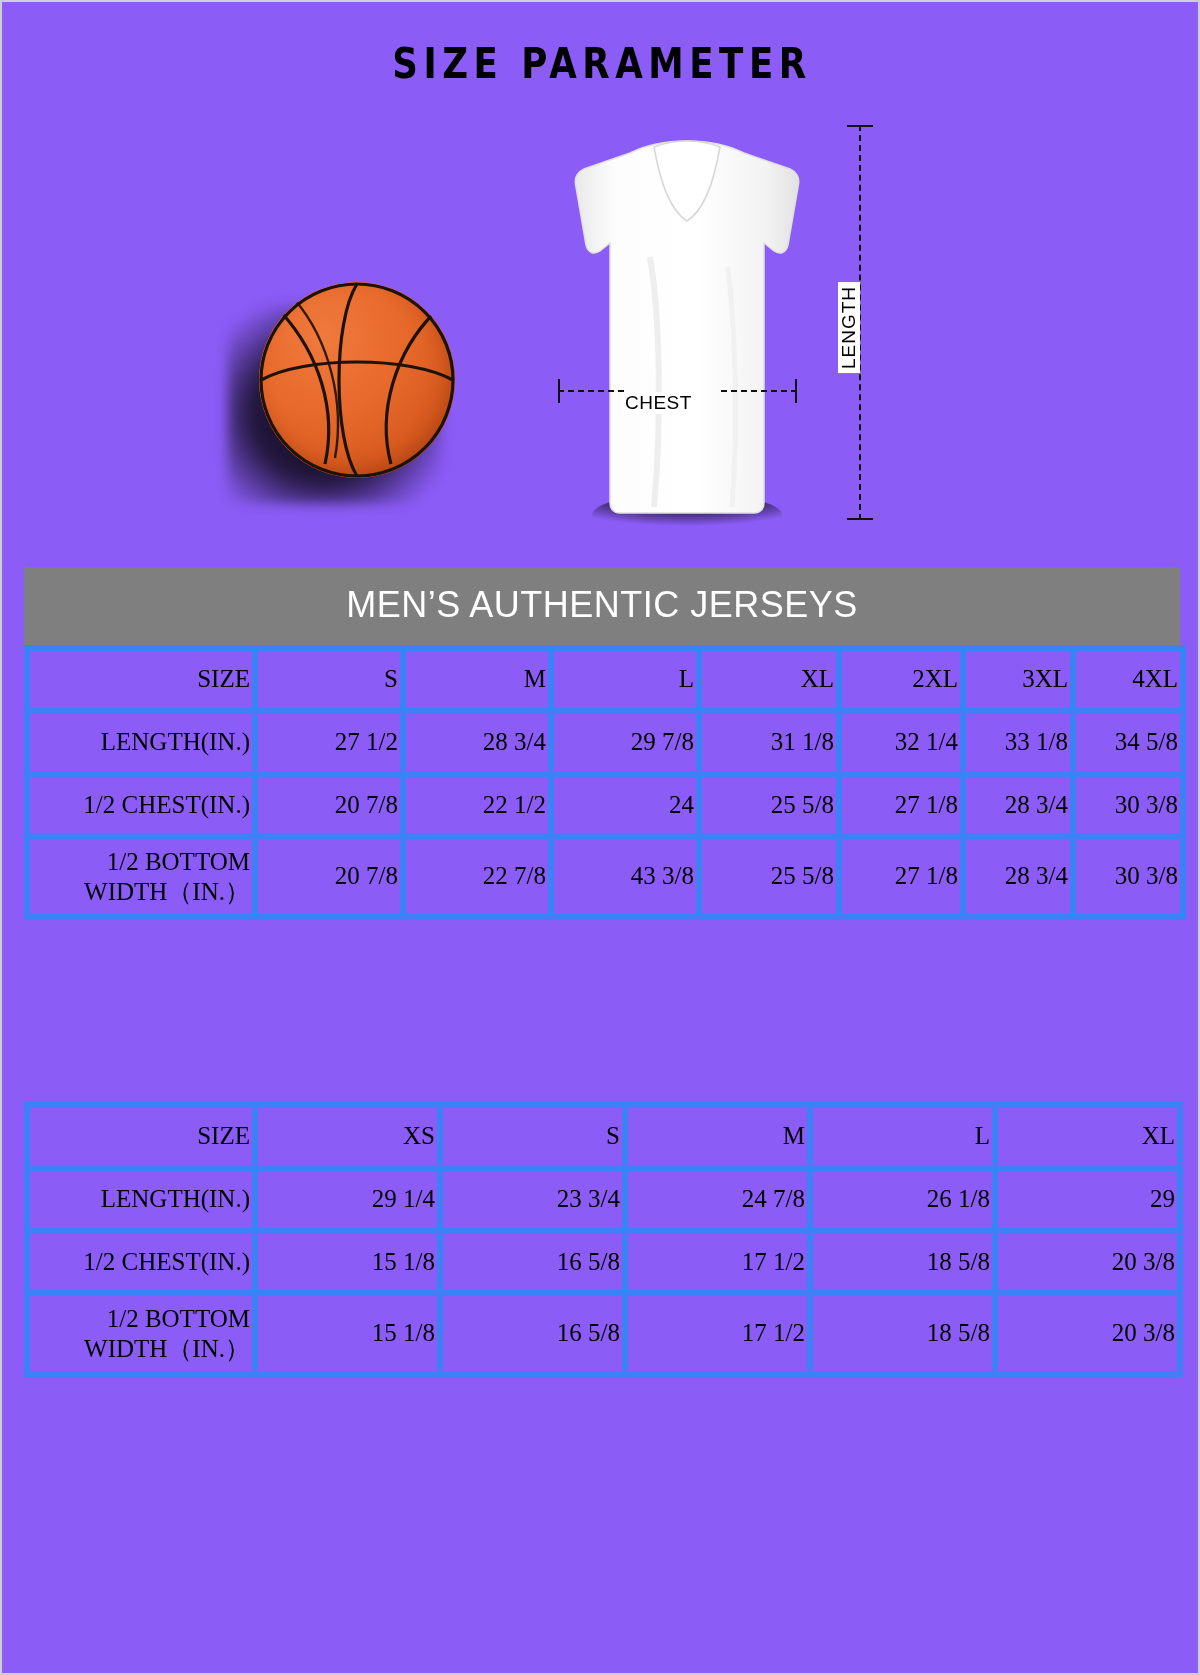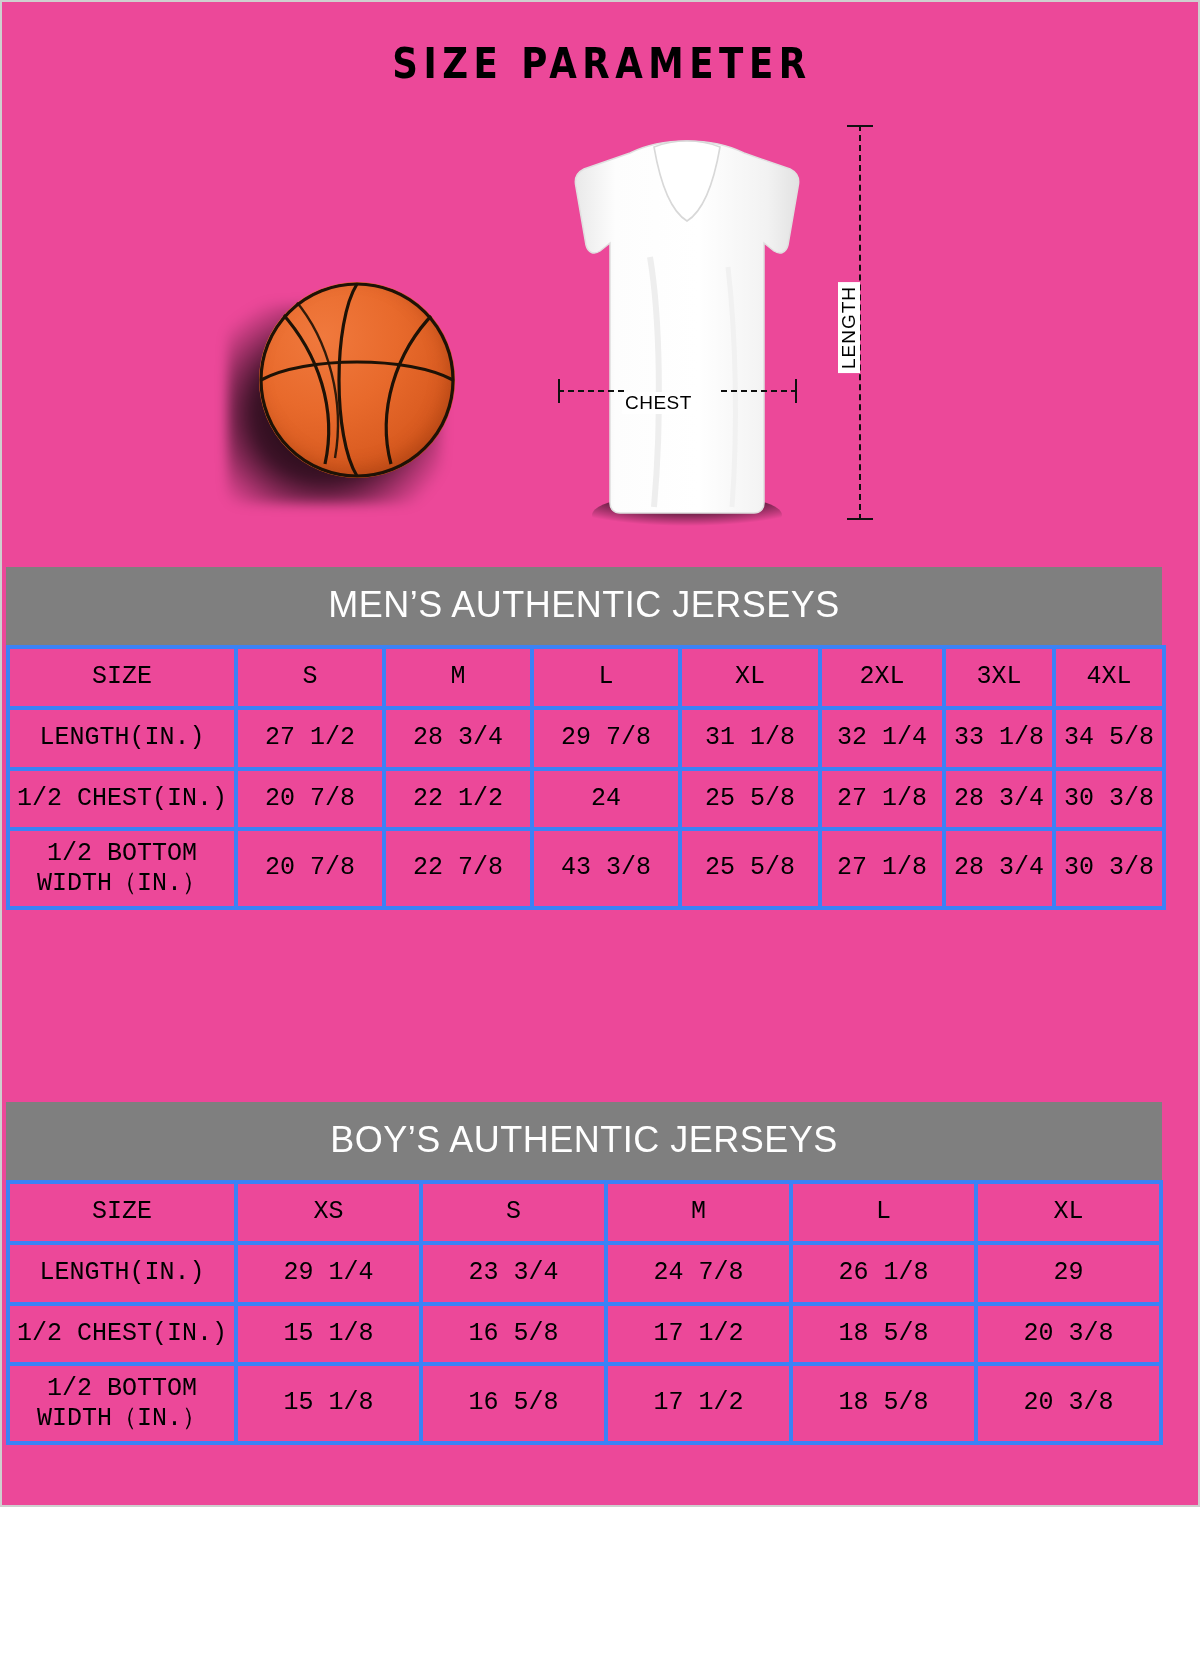--- a/index.html
+++ b/index.html
@@ -11,24 +11,24 @@
     width: 1200px;
     height: 1675px;
     font-family: "Liberation Sans", sans-serif;
     color: #000000;
     position: relative;
     overflow: hidden;
   }
   .page {
     position: relative;
     width: 1200px;
-    height: 1507px;
+    height: 1675px;
     box-sizing: border-box;
     border: 2px solid #cfcfcf;
-    background: #ec4899;
+    background: #8b5cf6;
   }
 
   
   .title {
     position: absolute;
     top: 36px;
     left: 0;
     width: 1200px;
     text-align: center;
     font-family: "DejaVu Sans", sans-serif;
@@ -148,44 +148,44 @@
     top: 175px;
     font-size: 19px;
     letter-spacing: 1px;
     writing-mode: vertical-rl;
     transform: rotate(180deg);
     background: #ffffff;
     padding: 4px 0;
   }
 
   
-  .table-block { position: absolute; left: 4px; width: 1156px; }
+  .table-block { position: absolute; left: 22px; width: 1156px; }
   #men-block { top: 565px; }
   #boy-block { top: 1100px; }
 
   .band {
     background: #7f7f7f;
     color: #ffffff;
     text-align: center;
     font-size: 36px;
     letter-spacing: 0.5px;
     padding: 16px 0 18px 0;
     border: 1px solid #7f7f7f;
     box-sizing: border-box;
   }
   table {
     border-collapse: collapse;
     width: 100%;
     table-layout: fixed;
   }
   td {
-    border: 4px solid #3b82f6;
-    text-align: center;
+    border: 6px solid #3b82f6;
+    text-align: right;
     font-size: 25px;
-    font-family: Liberation Mono, monospace;
+    font-family: Liberation Serif, serif;
     padding: 14px 2px;
     line-height: 1.15;
   }
   .rowlabel { font-size: 25px; }
   .rowlabel.two-line { line-height: 1.18; padding: 8px 2px; margin-left: 34px; }
 
   
   #men-table col.c0 { width: 228px; }
   #men-table col.c1 { width: 148px; }
   #men-table col.c2 { width: 148px; }
@@ -324,21 +324,20 @@
           <td>25 5/8</td>
           <td>27 1/8</td>
           <td>28 3/4</td>
           <td>30 3/8</td>
         </tr>
       </tbody>
     </table>
   </div>
 
   <div class="table-block" id="boy-block">
-    <div class="band">BOY’S AUTHENTIC JERSEYS</div>
     <table id="boy-table">
       <colgroup>
         <col class="b0">
           <col class="bx">
           <col class="bx">
           <col class="bx">
           <col class="bx">
           <col class="bx">
       </colgroup>
       <tbody>

